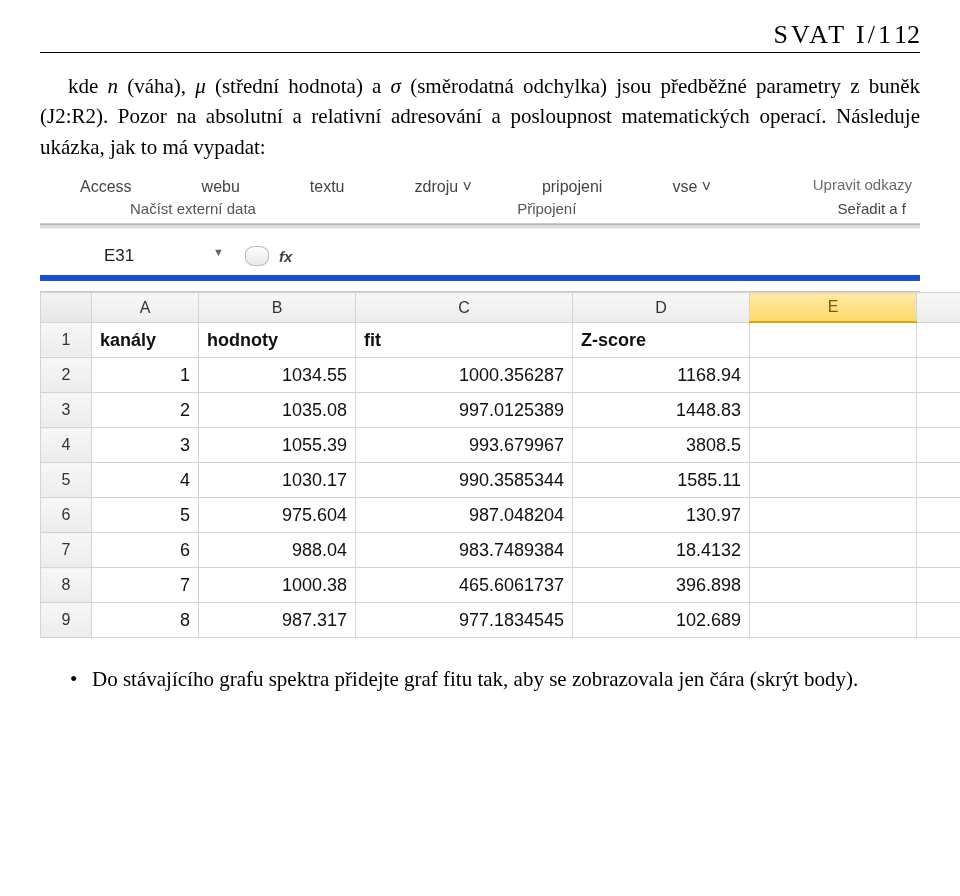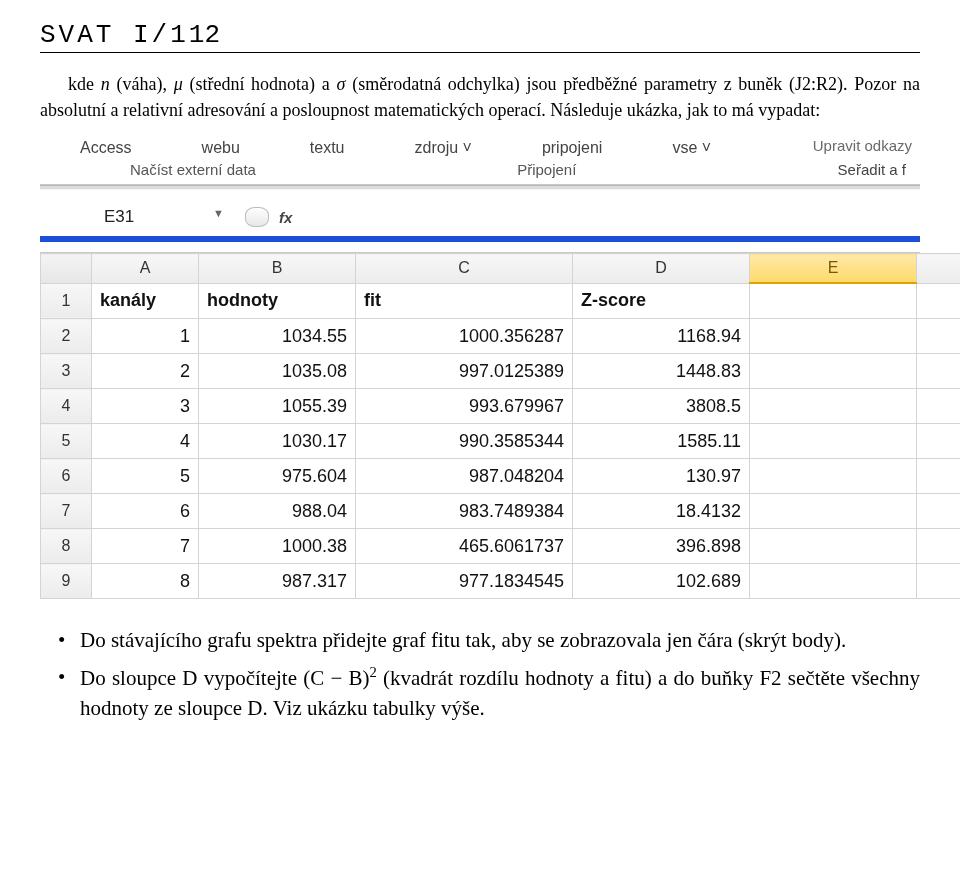--- a/index.html
+++ b/index.html
@@ -8,33 +8,33 @@
     font-family: Georgia, 'Times New Roman', serif;
     background: #fff;
     color: #000;
     width: 960px;
   }
   .page {
     padding: 20px 40px 30px 40px;
   }
   .header-row {
     display: flex;
-    justify-content: flex-start;
+    justify-content: flex-end;
     font-size: 26px;
     letter-spacing: 2px;
-    font-family: Liberation Mono, monospace;
+    font-family: Liberation Serif, serif;
     font-weight: 400;
     border-bottom: 1px solid #000;
     padding-bottom: 2px;
     margin-bottom: 18px;
   }
   .header-left { letter-spacing: 3px; }
   .header-right { letter-spacing: 0; }
   .para {
-    font-size: 18px;
+    font-size: 21px;
     line-height: 1.45;
     text-align: justify;
     margin: 0 0 8px 0;
   }
   .indent { text-indent: 28px; }
   .italic { font-style: italic; }
 
   
   .screenshot {
     margin: 12px 0 26px 0;
@@ -164,21 +164,21 @@
   .hdrcell {
     font-weight: bold;
     text-align: left !important;
   }
   .leftcell { text-align: left !important; }
 
   
   ul.bullets {
     list-style: none;
     padding: 0 0 0 40px;
-    margin: 0;
+    margin: 12px;
   }
   ul.bullets li {
     position: relative;
     font-size: 21px;
     line-height: 1.45;
     text-align: justify;
     margin-bottom: 6px;
     padding-left: 0;
   }
   ul.bullets li::before {
@@ -324,18 +324,15 @@
           <td></td>
           <td></td>
         </tr>
       </tbody>
         </table>
     </div>
   </div>
 
   <ul class="bullets">
     <li><span>Do stávajícího grafu spektra přidejte graf fitu tak, aby se zobrazovala jen čára (skrýt body).</span></li>
-    <li>
-      <span>Do sloupce D vypočítejte (C − B)</span><span class="sup">2</span><span> (kvadrát rozdílu hodnoty a fitu) a do buňky F2 sečtěte všechny hodnoty ze sloupce D. Viz ukázku tabulky výše.</span>
-    </li>
   </ul>
 
 </div>
 
 </body></html>

